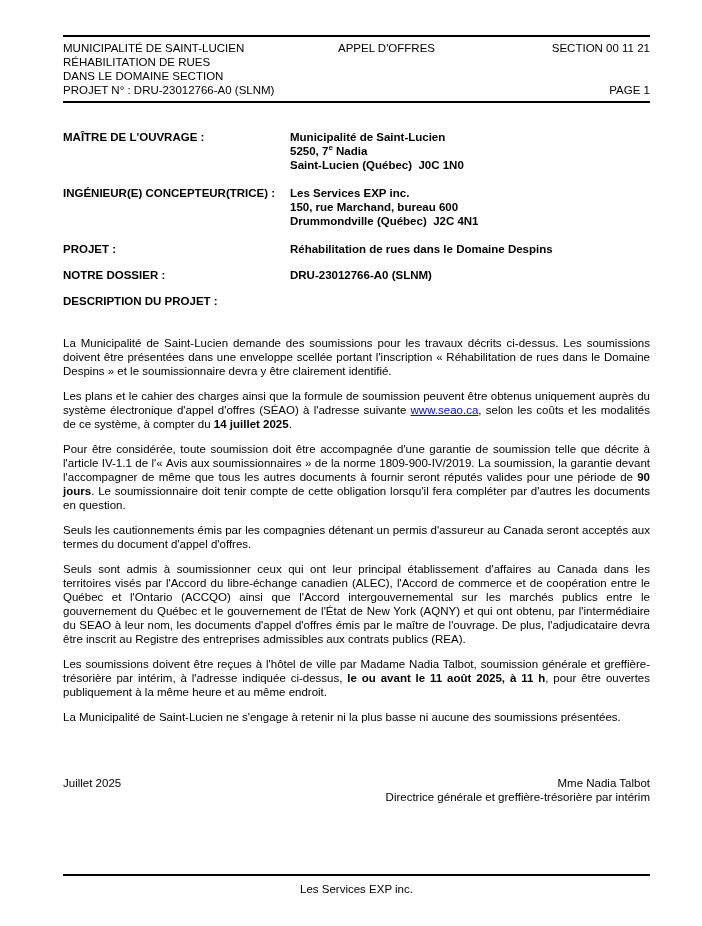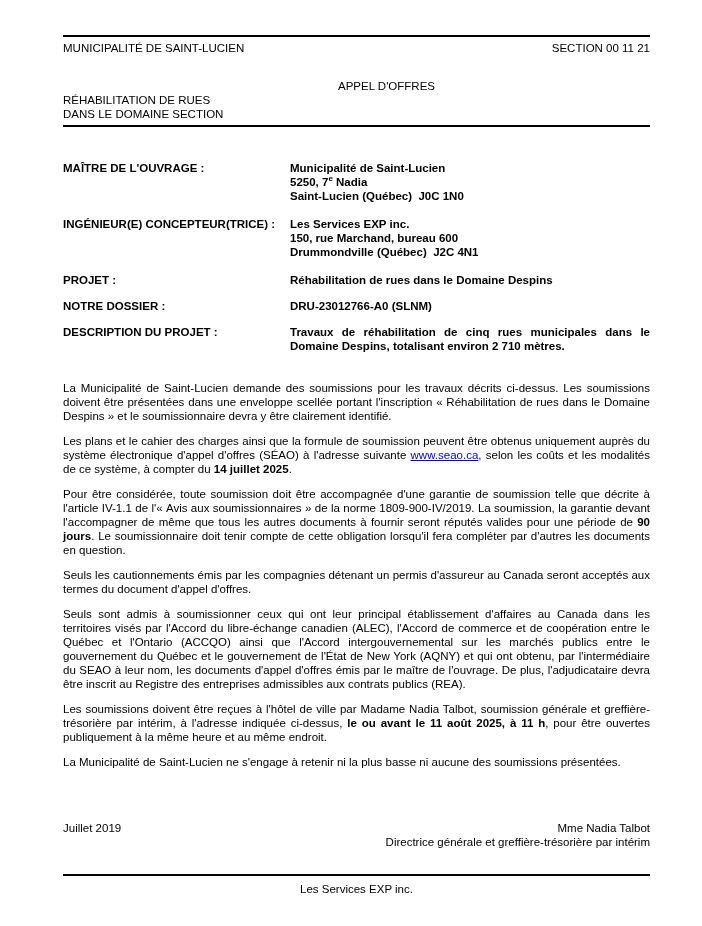--- a/index.html
+++ b/index.html
@@ -15,25 +15,25 @@
   }
   .content{position:absolute;left:63px;right:52px;top:0;}
   
   .header{
     margin-top:35px;
     border-top:2px solid #000;
     border-bottom:2px solid #000;
     padding:4px 0 4px 0;
   }
   .h-row1{display:grid;grid-template-columns:235px 1fr 175px;}
-  .h-center{text-align:center;margin-top:38px;}
+  .h-center{text-align:center;}
   .h-right{text-align:right;}
   .h-row4{display:flex;justify-content:space-between;}
   
-  .info{margin-top:34px;}
+  .info{margin-top:27px;}
   .info-row{display:flex;margin-bottom:12px;}
   .info-row.addr{margin-bottom:14px;}
   .info-label{width:227px;flex:0 0 227px;font-weight:bold;}
   .info-value{flex:1;font-weight:bold;}
   .info-value.justify{text-align:justify;}
   
   .bodytext{margin-top:28px;}
   .para{text-align:justify;margin-bottom:11px;}
   .b{font-weight:bold;}
   .link{text-decoration:underline;cursor:pointer;}
@@ -56,20 +56,24 @@
   <div class="content">
 
     <div class="header">
       <div class="h-row1">
         <div>MUNICIPALITÉ DE SAINT-LUCIEN</div>
         <div class="h-center">APPEL D'OFFRES</div>
         <div class="h-right">SECTION 00 11 21</div>
       </div>
       <div>RÉHABILITATION DE RUES</div>
       <div>DANS LE DOMAINE SECTION</div>
+      <div class="h-row4">
+        <div>PROJET N° : DRU-23012766-A0 (SLNM)</div>
+        <div>PAGE 1</div>
+      </div>
     </div>
 
     <div class="info">
         <div class="info-row addr">
           <div class="info-label">MAÎTRE DE L'OUVRAGE :</div>
           <div class="info-value">
             <div><span>Municipalité de Saint-Lucien</span></div>
             <div><span>5250, 7</span><sup>e</sup><span> Nadia</span></div>
             <div><span>Saint-Lucien (Québec)&nbsp; J0C 1N0</span></div>
           </div>
@@ -89,38 +93,35 @@
           </div>
         </div>
         <div class="info-row">
           <div class="info-label">NOTRE DOSSIER :</div>
           <div class="info-value">
             <div><span>DRU-23012766-A0 (SLNM)</span></div>
           </div>
         </div>
         <div class="info-row">
           <div class="info-label">DESCRIPTION DU PROJET :</div>
-          <div class="info-value justify">
-            <div><span>Travaux de réhabilitation de cinq rues municipales dans le Domaine Despins, totalisant environ 2&nbsp;710 mètres.</span></div>
-          </div>
         </div>
       </div>
 
     <div class="bodytext">
         <div class="para"><span>La Municipalité de Saint-Lucien demande des soumissions pour les travaux décrits ci-dessus. Les soumissions doivent être présentées dans une enveloppe scellée portant l'inscription «&nbsp;Réhabilitation de rues dans le Domaine Despins&nbsp;» et le soumissionnaire devra y être clairement identifié.</span></div>
         <div class="para"><span>Les plans et le cahier des charges ainsi que la formule de soumission peuvent être obtenus uniquement auprès du système électronique d'appel d'offres (SÉAO) à l'adresse suivante </span><span class="link" style="color: rgb(0, 0, 238);">www.seao.ca</span><span>, selon les coûts et les modalités de ce système, à compter du </span><span class="b">14 juillet 2025</span><span>.</span></div>
         <div class="para"><span>Pour être considérée, toute soumission doit être accompagnée d'une garantie de soumission telle que décrite à l'article IV-1.1 de l'«&nbsp;Avis aux soumissionnaires&nbsp;» de la norme 1809-900-IV/2019. La soumission, la garantie devant l'accompagner de même que tous les autres documents à fournir seront réputés valides pour une période de </span><span class="b">90 jours</span><span>. Le soumissionnaire doit tenir compte de cette obligation lorsqu'il fera compléter par d'autres les documents en question.</span></div>
         <div class="para"><span>Seuls les cautionnements émis par les compagnies détenant un permis d'assureur au Canada seront acceptés aux termes du document d'appel d'offres.</span></div>
         <div class="para"><span>Seuls sont admis à soumissionner ceux qui ont leur principal établissement d'affaires au Canada dans les territoires visés par l'Accord du libre-échange canadien (ALEC), l'Accord de commerce et de coopération entre le Québec et l'Ontario (ACCQO) ainsi que l'Accord intergouvernemental sur les marchés publics entre le gouvernement du Québec et le gouvernement de l'État de New York (AQNY) et qui ont obtenu, par l'intermédiaire du SEAO à leur nom, les documents d'appel d'offres émis par le maître de l'ouvrage. De plus, l'adjudicataire devra être inscrit au Registre des entreprises admissibles aux contrats publics (REA).</span></div>
         <div class="para"><span>Les soumissions doivent être reçues à l'hôtel de ville par Madame Nadia Talbot, soumission générale et greffière-trésorière par intérim, à l'adresse indiquée ci-dessus, </span><span class="b">le ou avant le 11 août 2025, à 11 h</span><span>, pour être ouvertes publiquement à la même heure et au même endroit.</span></div>
         <div class="para"><span>La Municipalité de Saint-Lucien ne s'engage à retenir ni la plus basse ni aucune des soumissions présentées.</span></div>
       </div>
 
     <div class="signoff">
-      <div>Juillet 2019</div>
+      <div>Juillet 2025</div>
       <div class="sign-right">
         <div>Mme Nadia Talbot</div>
         <div>Directrice générale et greffière-trésorière par intérim</div>
       </div>
     </div>
 
   </div>
 
   <div class="footer">
     <div>Les Services EXP inc.</div>

